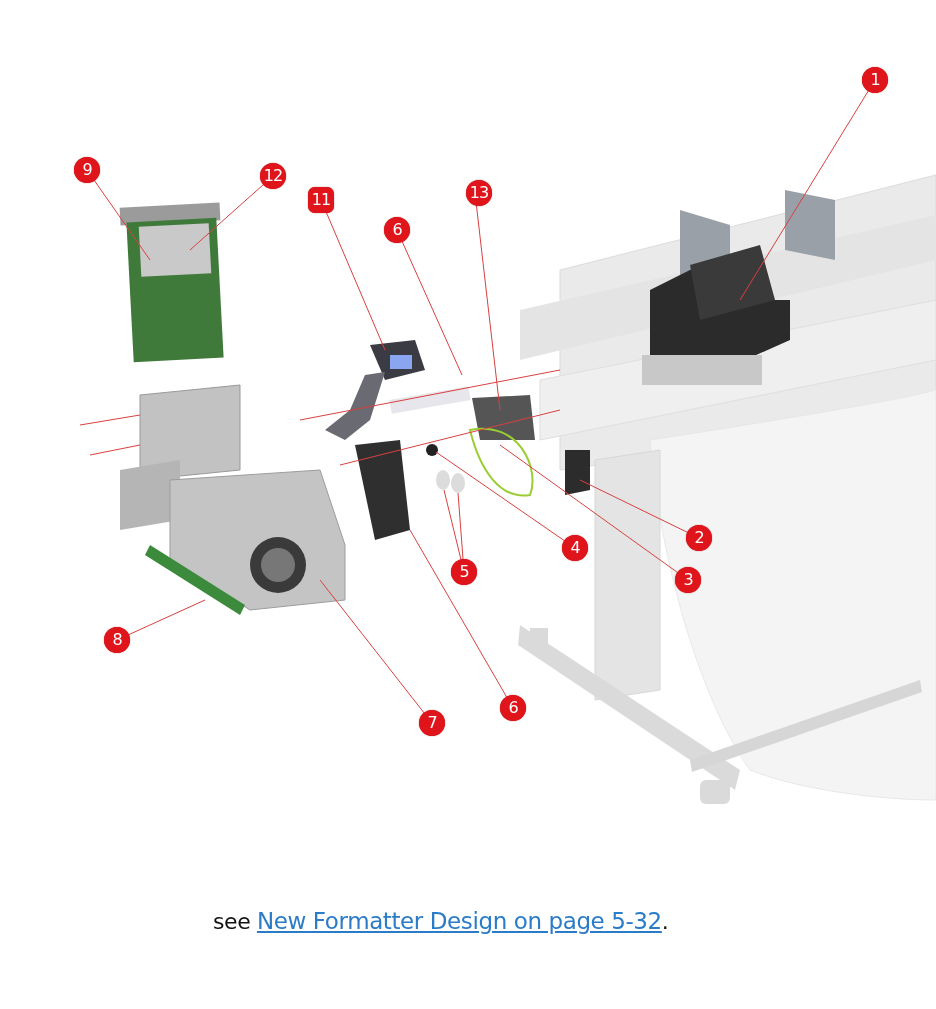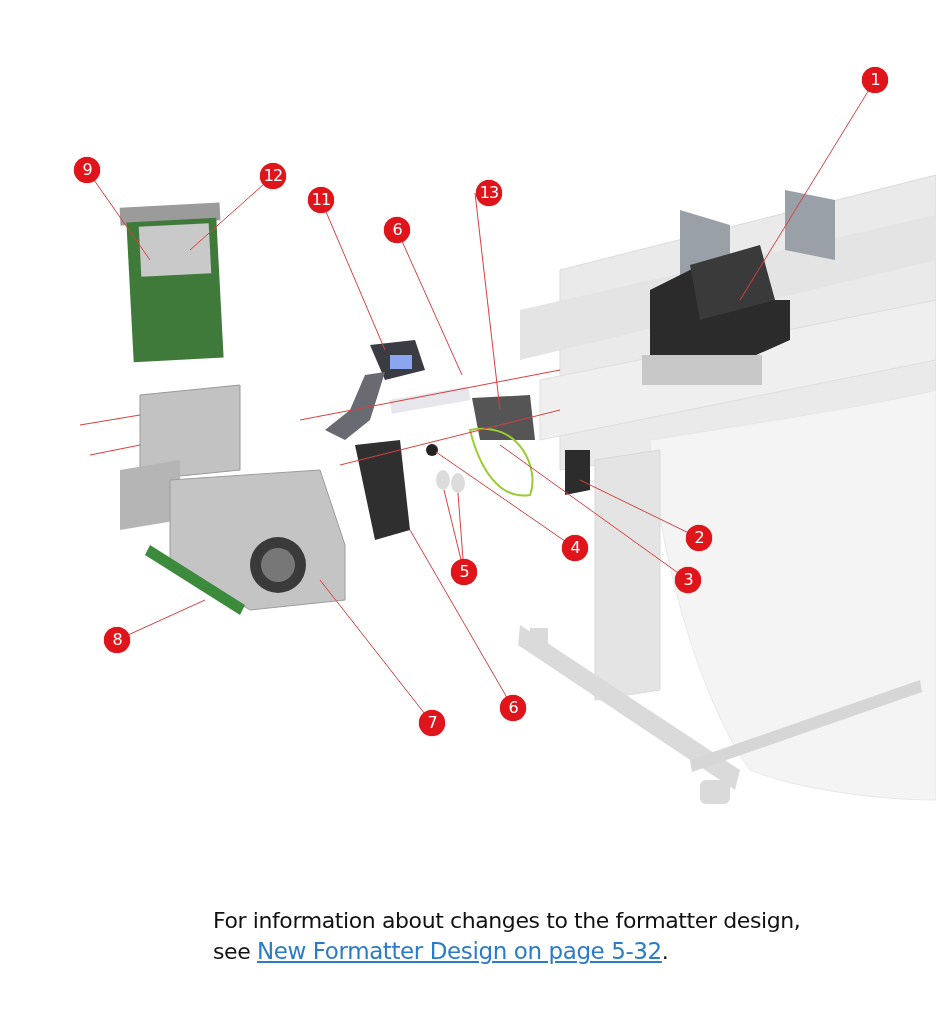--- a/index.html
+++ b/index.html
@@ -102,21 +102,20 @@
   <div class="callout" style="left:862px;top:67px;">1</div>
   <div class="callout" style="left:686px;top:525px;">2</div>
   <div class="callout" style="left:675px;top:567px;">3</div>
   <div class="callout" style="left:562px;top:535px;">4</div>
   <div class="callout" style="left:451px;top:559px;">5</div>
   <div class="callout" style="left:500px;top:695px;">6</div>
   <div class="callout" style="left:419px;top:710px;">7</div>
   <div class="callout" style="left:104px;top:627px;">8</div>
   <div class="callout" style="left:74px;top:157px;">9</div>
   <div class="callout" style="left:260px;top:163px;">12</div>
-  <div class="callout" style="left:308px;top:187px;">11</div>
+  <div class="callout" style="left:308px;top:187px;border-radius:7px;">11</div>
   <div class="callout" style="left:384px;top:217px;">6</div>
-  <div class="callout" style="left:476px;top:180px;">13</div>
+  <div class="callout" style="left:466px;top:180px;">13</div>
 </div>
 
 <div class="caption">
-  <div>For information about changes to the formatter design,</div>
   <div><span>see </span><a href="#">New Formatter Design on page 5-32</a><span>.</span></div>
 </div>
 
 </body></html>

